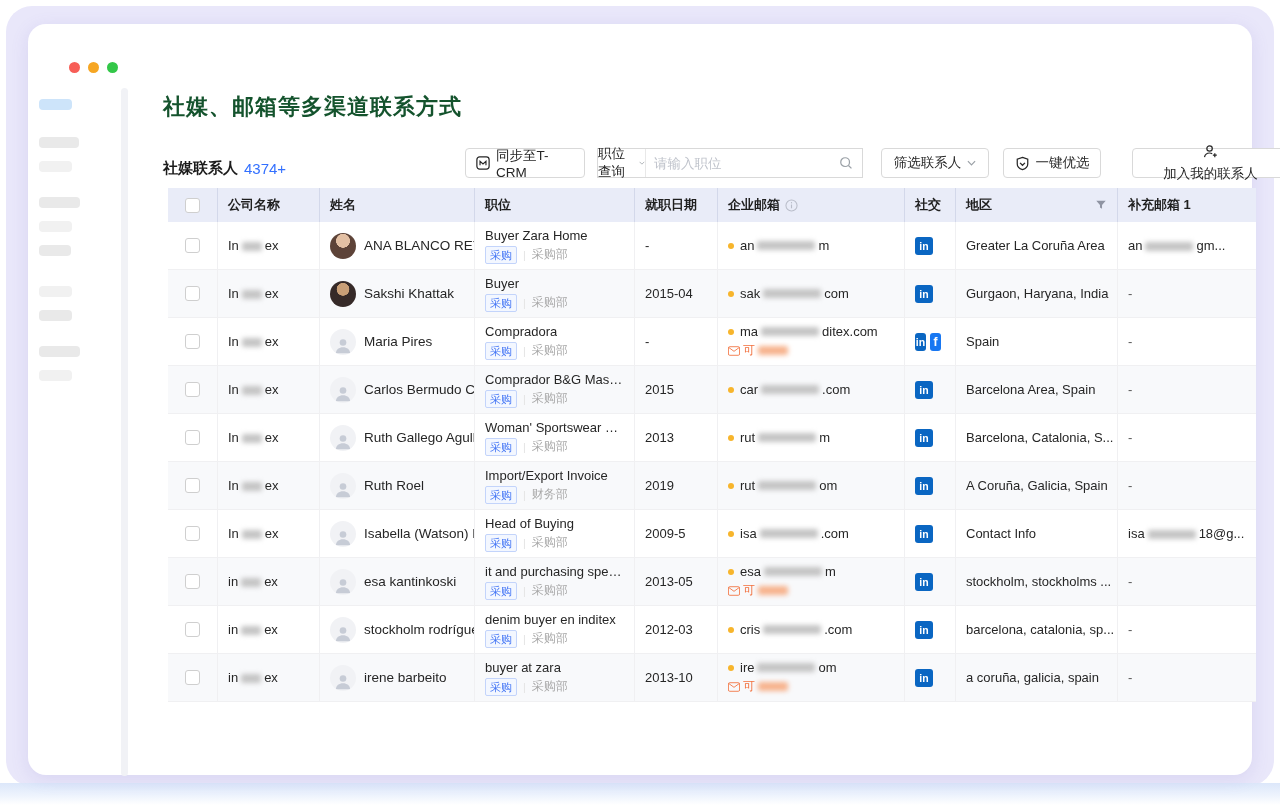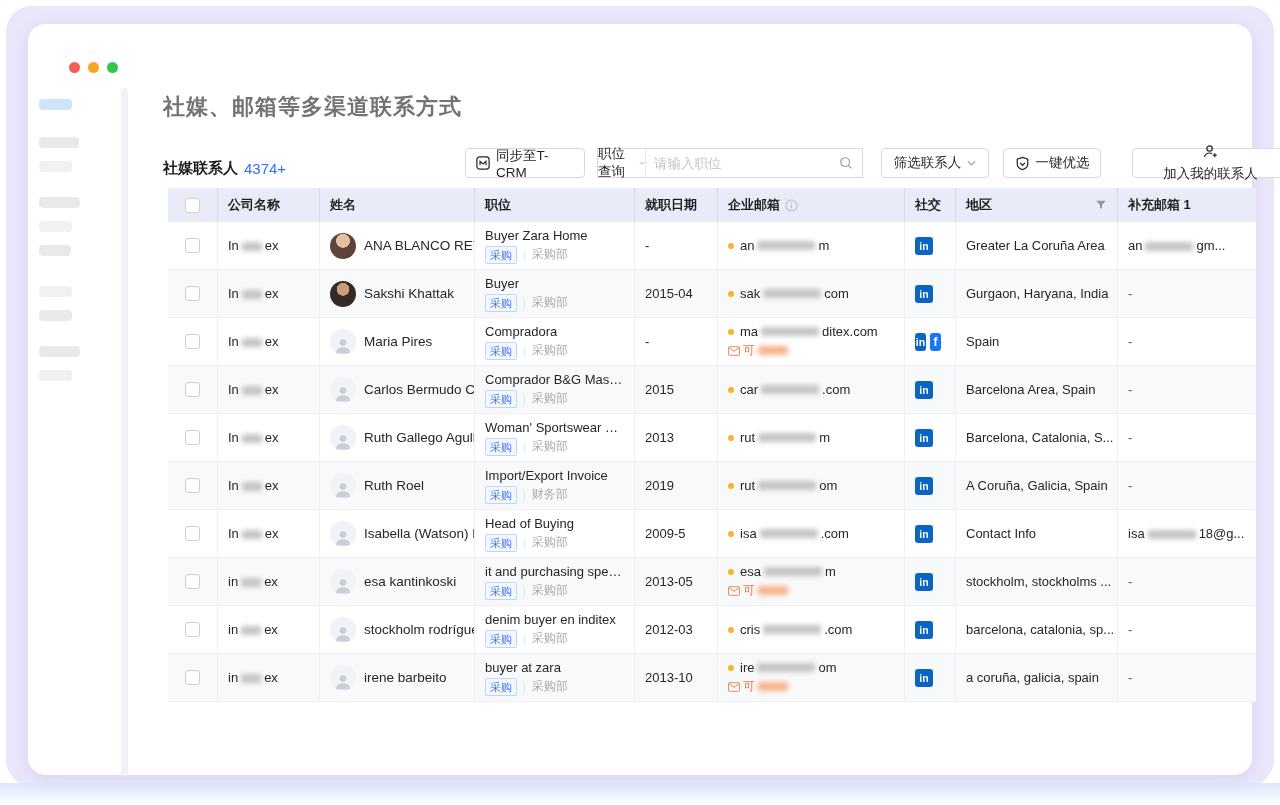--- a/index.html
+++ b/index.html
@@ -11,21 +11,21 @@
 
   
   .dots { position:absolute; left:41px; top:38px; display:flex; gap:8px; }
   .dot { width:11px; height:11px; border-radius:50%; }
   .dot.r { background:#f75e57; } .dot.o { background:#f6a623; } .dot.g { background:#33c748; }
 
   
   .side-bar-item { position:absolute; border-radius:4px; }
   .scroll-strip { position:absolute; left:93px; top:64px; width:7px; height:688px; background:#f1f2f6; border-radius:4px; }
 
-  .page-title { position:absolute; left:135px; top:68px; font-size:22px; font-weight:700; color:#737373; letter-spacing:1px; }
+  .page-title { position:absolute; left:135px; top:68px; font-size:22px; font-weight:700; color:#14532d; letter-spacing:1px; }
 
   .list-row { position:absolute; left:135px; top:129px; height:30px; display:flex; align-items:center; font-size:15px; }
   .list-label { font-weight:700; color:#1c1c1c; }
   .list-count { color:#3370ff; margin-left:6px; font-weight:500; }
 
   .btn { position:absolute; top:124px; height:30px; background:#fff; border:1px solid #d9d9d9; border-radius:4px; display:flex; align-items:center; justify-content:center; gap:6px; font-size:13.5px; color:#262626; cursor:pointer; padding:0 10px; }
   .btn svg { flex:0 0 auto; }
   .combo { position:absolute; top:124px; left:569px; width:266px; height:30px; display:flex; border:1px solid #d9d9d9; border-radius:0; background:#fff; }
   .combo .dd { width:92px; display:flex; align-items:center; justify-content:center; gap:6px; font-size:13.5px; color:#262626; border-right:1px solid #e8e8e8; cursor:pointer; }
   .combo input { flex:1; border:0; outline:none; font-size:13.5px; color:#262626; padding:0 8px; font-family:inherit; background:transparent; }

